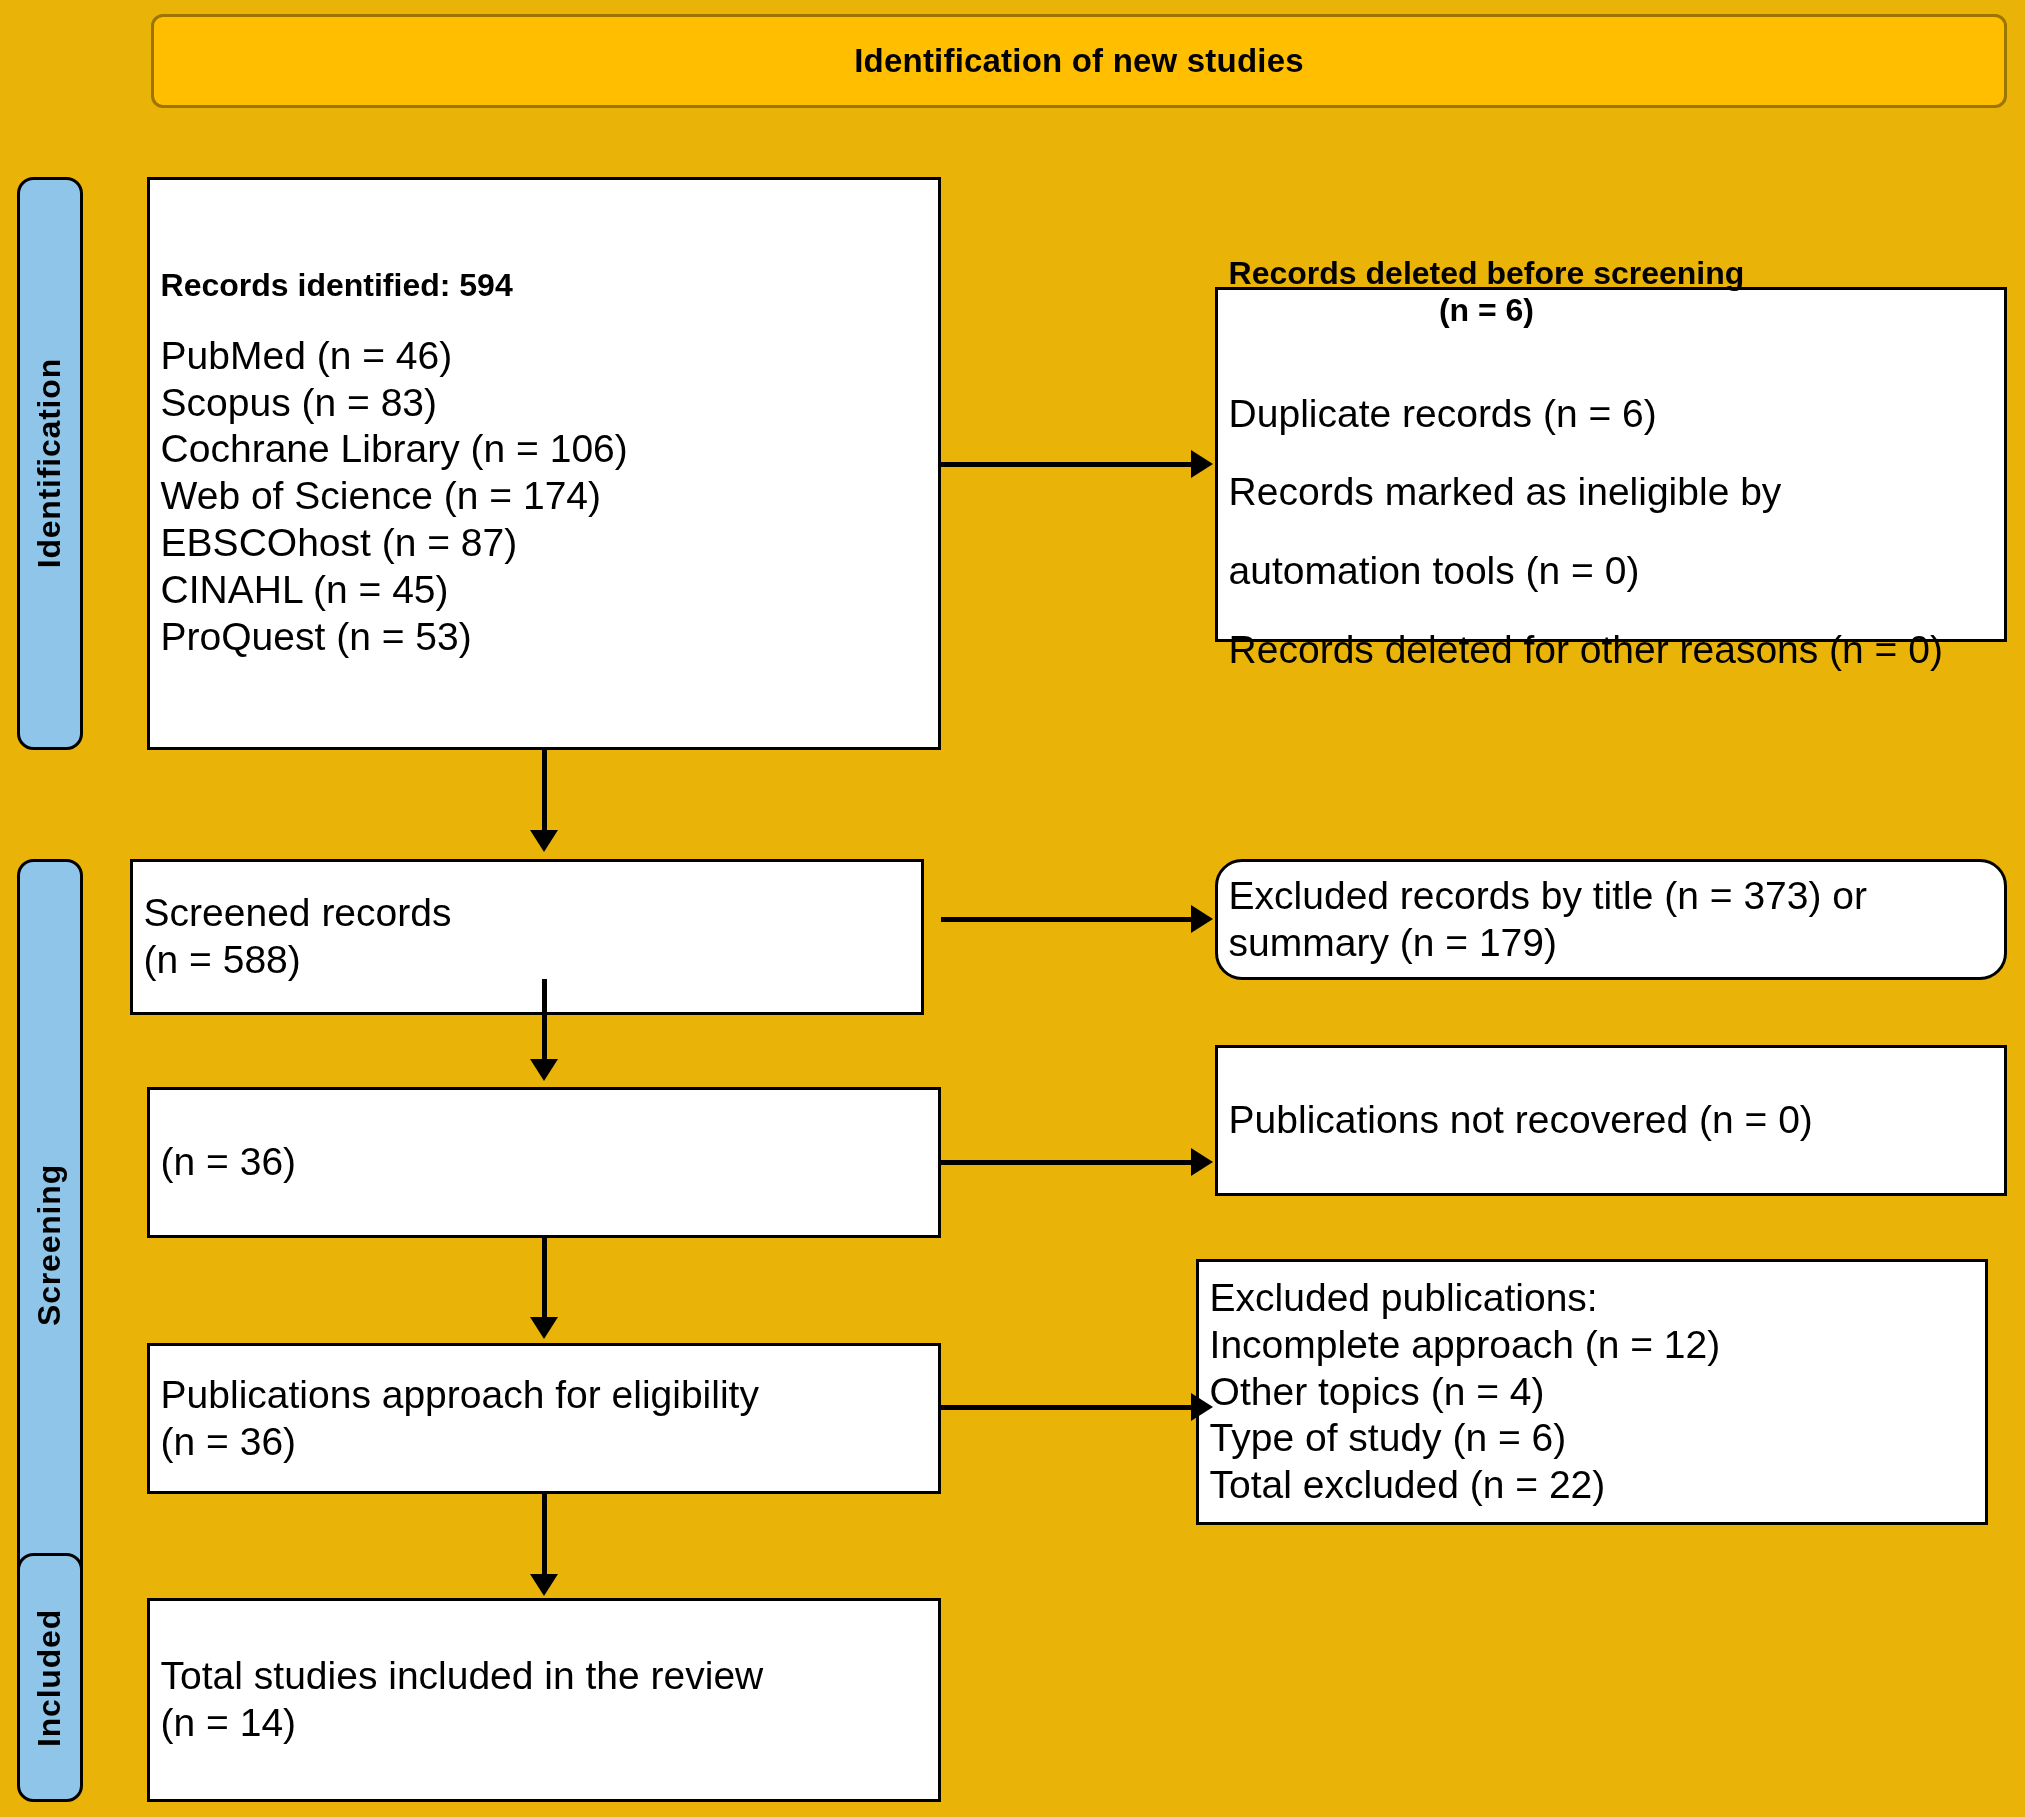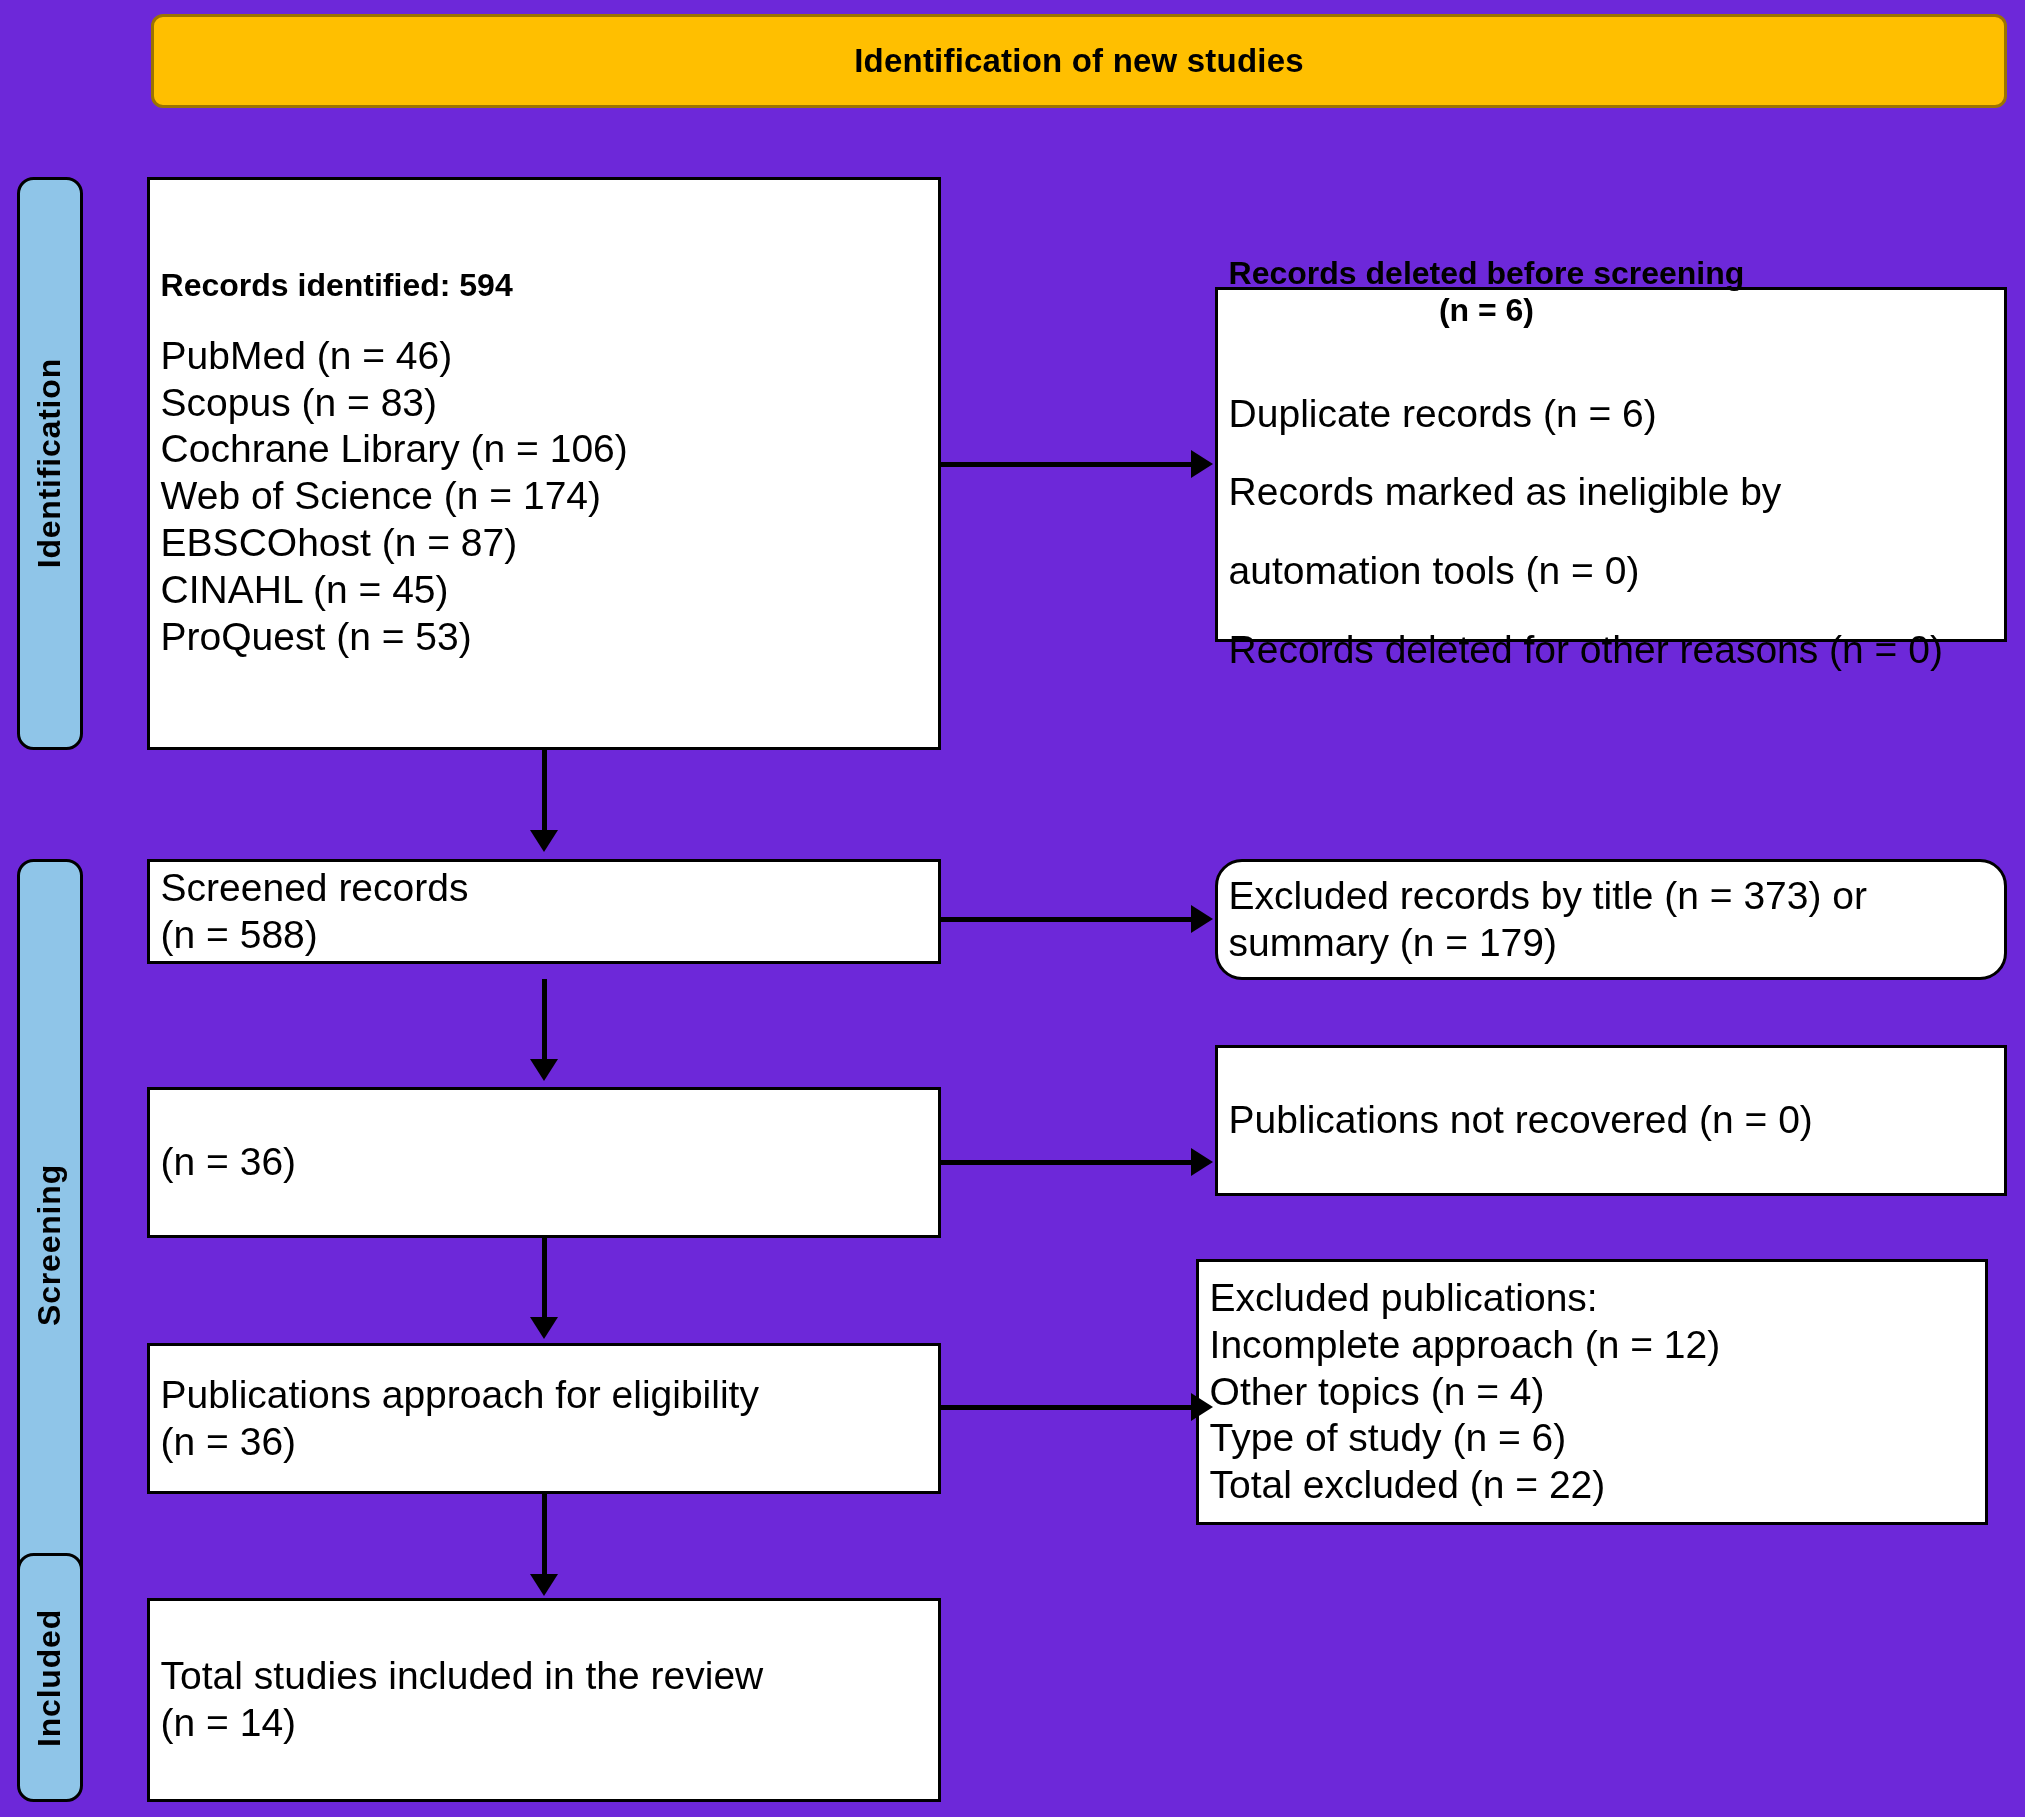--- a/index.html
+++ b/index.html
@@ -8,21 +8,21 @@
     background: #ffffff;
   }
   body {
     font-family: "Liberation Sans", sans-serif;
     color: #000000;
   }
   #prisma-canvas {
     position: relative;
     width: 2025px;
     height: 1818px;
-    background: #6d28d9;
+    background: #eab308;
     overflow: hidden;
   }
 
   
   .phase-banner {
     position: absolute;
     background: #FFBF00;
     border: 3px solid #9C7400;
     border-radius: 12px;
     box-sizing: border-box;
@@ -150,21 +150,21 @@
     <div class="bx-line">automation tools (n = 0)</div>
     <div class="bx-line">Records deleted for other reasons (n = 0)</div>
   </div>
 
   <div class="conn-h" style="left:941px; top:462px; width:251px;"></div>
   <div class="arrow-right" style="left:1191px; top:450px;"></div>
 
   <div class="conn-v" style="left:542px; top:750px; height:83px;"></div>
   <div class="arrow-down" style="left:530px; top:830px;"></div>
 
-  <div class="flow-box" style="left:147px; top:859px; width:794px; height:105px;">
+  <div class="flow-box" style="left:130px; top:859px; width:794px; height:156px;">
     <div class="bx-line">Screened records</div>
     <div class="bx-line">(n = 588)</div>
   </div>
 
   <div class="flow-box" style="left:1215px; top:859px; width:792px; height:121px;border-radius:27px;">
     <div class="bx-line">Excluded records by title (n = 373) or</div>
     <div class="bx-line">summary (n = 179)</div>
   </div>
 
   <div class="conn-h" style="left:941px; top:917px; width:251px;"></div>

